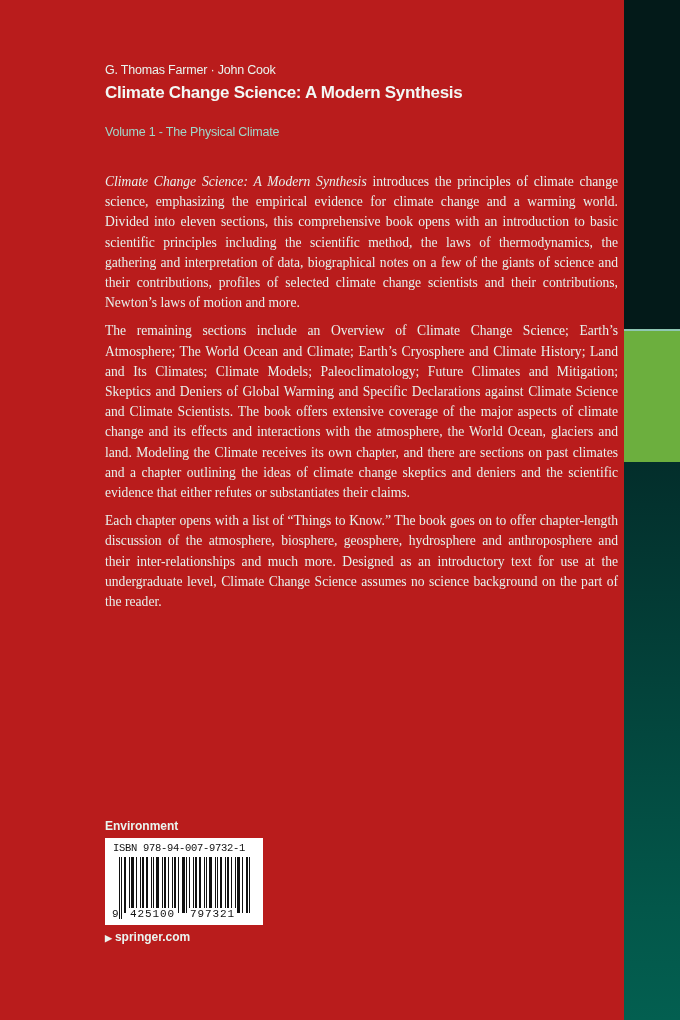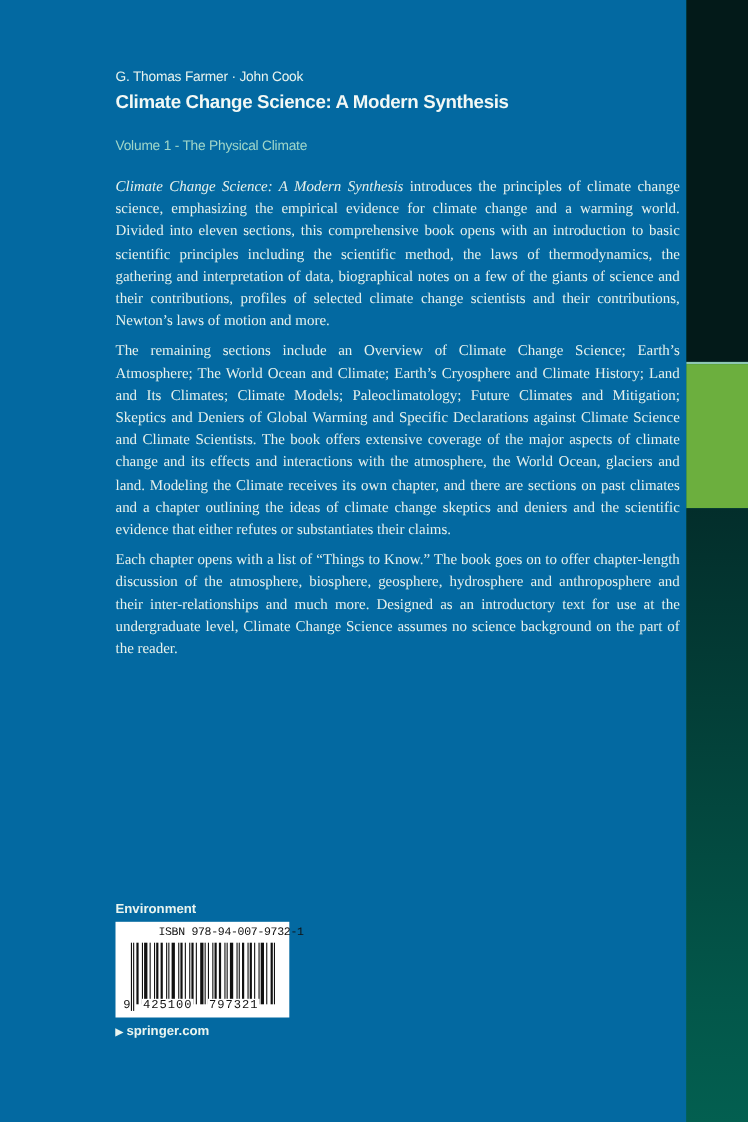--- a/index.html
+++ b/index.html
@@ -1,31 +1,31 @@
 <!DOCTYPE html>
 <html><head>
 <meta charset="utf-8">
 <style>
   html,body{margin:0;padding:0;}
   body{width:680px;height:1020px;position:relative;overflow:hidden;background:#02624f;font-family:"Liberation Serif",serif;}
-  .cover{position:absolute;left:0;top:0;width:624px;height:1020px;background:#0369a1;}
+  .cover{position:absolute;left:0;top:0;width:624px;height:1020px;background:#b91c1c;}
   .strip{position:absolute;left:624px;top:0;width:56px;height:1020px;}
   .strip-top{position:absolute;left:0;top:0;width:56px;height:329px;background:#031a19;}
   .strip-line{position:absolute;left:0;top:329px;width:56px;height:2px;background:#8fc7b3;}
   .strip-green{position:absolute;left:0;top:331px;width:56px;height:131px;background:#6caf3e;}
   .strip-bottom{position:absolute;left:0;top:462px;width:56px;height:558px;background:linear-gradient(#032e2b,#03574a 80%,#035f50);}
   .authors{position:absolute;left:105px;top:63px;font-family:"Liberation Sans",sans-serif;font-size:12.5px;color:#e8f3ee;letter-spacing:-0.2px;}
   .title{position:absolute;left:105px;top:83px;font-family:"Liberation Sans",sans-serif;font-size:17px;font-weight:bold;color:#f2f8f5;letter-spacing:-0.3px;}
   .subtitle{position:absolute;left:105px;top:108px;font-family:"Liberation Sans",sans-serif;font-size:12.5px;color:#9fd6c9;letter-spacing:-0.2px;margin-top:17px;}
-  .body{position:absolute;left:105px;top:160px;width:513px;color:#e6f1ec;font-size:13.6px;line-height:20.2px;text-align:justify;}
+  .body{position:absolute;left:105px;top:172px;width:513px;color:#e6f1ec;font-size:13.6px;line-height:20.2px;text-align:justify;}
   .body p{margin:0 0 8px 0;}
   .body em{font-style:italic;}
   .category{position:absolute;left:105px;top:819px;font-family:"Liberation Sans",sans-serif;font-weight:bold;font-size:12px;color:#eaf5f0;}
   .barcode{position:absolute;left:105px;top:838px;width:158px;height:87px;background:#fff;}
-  .isbn{position:absolute;left:8px;top:4px;font-family:"Liberation Mono",monospace;font-size:10.5px;color:#111;white-space:nowrap;letter-spacing:-0.3px;margin-left:31px;}
+  .isbn{position:absolute;left:8px;top:4px;font-family:"Liberation Mono",monospace;font-size:10.5px;color:#111;white-space:nowrap;letter-spacing:-0.3px;}
   .bars{position:absolute;left:14px;top:19px;width:138px;height:56px;display:flex;align-items:stretch;}
   .bars span{display:block;background:#111;margin-right:1px;}
   .digits{position:absolute;left:7px;top:70px;font-family:"Liberation Mono",monospace;font-size:11px;color:#111;background:transparent;}
   .digits .d1{position:absolute;left:0;}
   .digits .d2{position:absolute;left:17px;background:#fff;padding:0 1px;letter-spacing:0.9px;}
   .digits .d3{position:absolute;left:77px;background:#fff;padding:0 1px;letter-spacing:0.9px;}
   .springer{position:absolute;left:105px;top:930px;font-family:"Liberation Sans",sans-serif;font-weight:bold;font-size:12px;color:#eaf5f0;}
   .springer .arrow{font-size:9px;margin-right:3px;}
 </style>
 </head>

